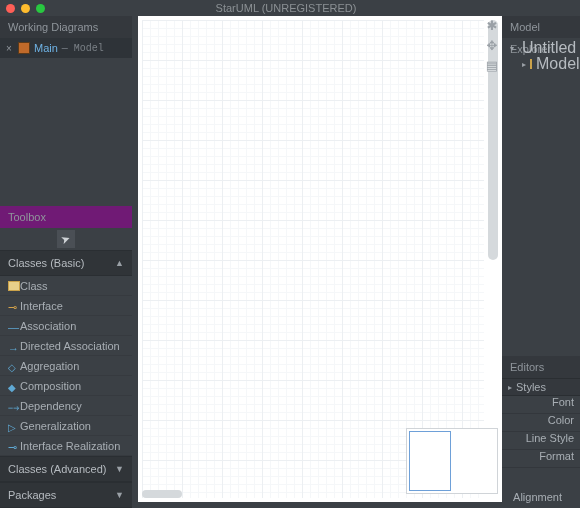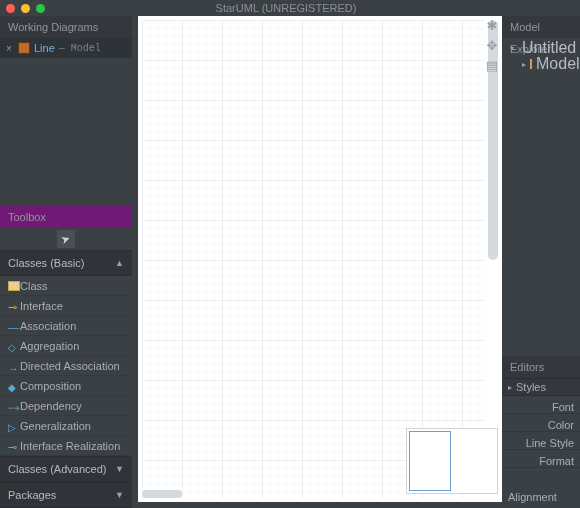--- a/index.html
+++ b/index.html
@@ -70,22 +70,22 @@
   .tw-tri { font-size: 8px; color: #9aa0a6; }
   .prj-icon { width: 10px; height: 10px; border-radius: 50%; background: radial-gradient(circle at 30% 30%, #ff8a3d, #c94d12); }
   .mdl-icon { width: 10px; height: 10px; border: 1px solid #caa24a; background: #f3e2b0; }
   .tree-label { color: #b6bbc0; font-size: 16px; white-space: nowrap; }
 
   .spacer-flex { flex: 1; }
 
   .editors-body { background: #3b4045; }
   .styles-header { height: 18px; display: flex; align-items: center; gap: 4px; padding: 0 6px; background: #34383d; border-top: 1px solid #2a2e32; border-bottom: 1px solid #2a2e32; }
   .styles-list { }
-  .style-row { height: 18px; display: flex; align-items: flex-end; justify-content: flex-end; padding: 0 6px; color: #a8aeb4; border-bottom: 1px solid #33373c; font-size: 11px; }
-  .align-row { height: 22px; display: flex; align-items: center; padding: 0 6px; color: #a8aeb4; font-size: 11px; margin-top: 18px; }
+  .style-row { height: 18px; display: flex; align-items: flex-start; justify-content: flex-end; padding: 0 6px; color: #a8aeb4; border-bottom: 1px solid #33373c; font-size: 11px; }
+  .align-row { height: 22px; display: flex; align-items: center; justify-content: flex-end; padding: 0 18px; color: #a8aeb4; font-size: 11px; margin-top: 18px; }
 </style>
 </head>
 <body>
 
 <div class="titlebar">
   <div class="traffic">
     <div class="t-dot t-close"></div>
     <div class="t-dot t-min"></div>
     <div class="t-dot t-max"></div>
   </div>
@@ -93,21 +93,21 @@
 </div>
 
 <div class="main-row">
 
   <div class="left-col">
     <div class="panel-header">Working Diagrams</div>
     <div class="wd-body">
       <div class="wd-row">
         <span class="close-x">×</span>
         <span class="diagram-icon"></span>
-        <span class="wd-name">Line</span>
+        <span class="wd-name">Main</span>
         <span class="wd-sub">— Model</span>
       </div>
     </div>
 
     <div class="toolbox-header">Toolbox</div>
     <div class="cursor-row">
       <div class="cursor-box">
         <span class="cursor-arrow">➤</span>
       </div>
     </div>
@@ -123,26 +123,26 @@
         </div>
       <div class="tool-item">
           <span class="tool-icon ic-if"></span>
           <span>Interface</span>
         </div>
       <div class="tool-item">
           <span class="tool-icon ic-assoc"></span>
           <span>Association</span>
         </div>
       <div class="tool-item">
+          <span class="tool-icon ic-dassoc"></span>
+          <span>Directed Association</span>
+        </div>
+      <div class="tool-item">
           <span class="tool-icon ic-agg"></span>
           <span>Aggregation</span>
-        </div>
-      <div class="tool-item">
-          <span class="tool-icon ic-dassoc"></span>
-          <span>Directed Association</span>
         </div>
       <div class="tool-item">
           <span class="tool-icon ic-comp"></span>
           <span>Composition</span>
         </div>
       <div class="tool-item">
           <span class="tool-icon ic-dep"></span>
           <span>Dependency</span>
         </div>
       <div class="tool-item">

